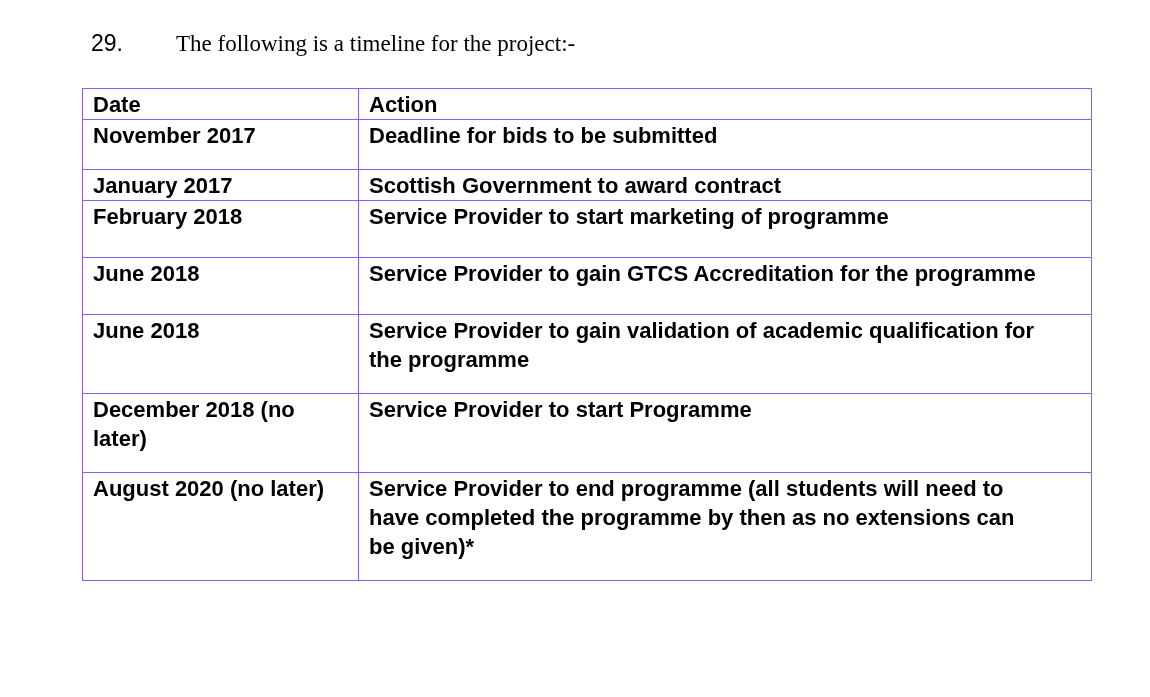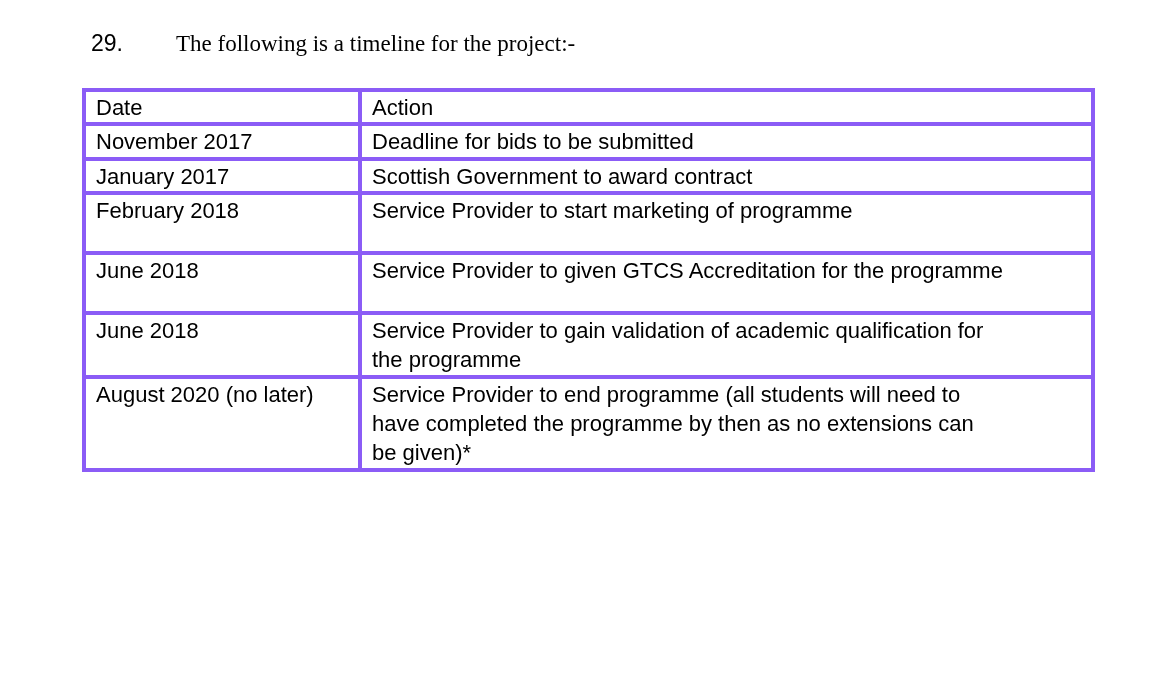--- a/index.html
+++ b/index.html
@@ -51,34 +51,34 @@
     border-collapse: collapse;
     table-layout: fixed;
     font-size: 22px;
     line-height: 29px;
   }
   .timeline-table col.col-date  { width: 276px; }
   .timeline-table col.col-action{ width: 733px; }
 
   .timeline-table td,
   .timeline-table th {
-    border: 4px solid #8b5cf6;
+    border: 1px solid #8b5cf6;
     vertical-align: top;
     text-align: left;
-    font-weight: normal;
+    font-weight: bold;
     padding: 1px 0 0 10px;
   }
   .cell-line {
     display: block;
     white-space: pre-wrap;
   }
   
   .row-pad-sm td { }
   .row-pad-md td { padding-bottom: 26px; }
-  .row-tight td  { padding-bottom: 1px; }
+  .row-tight td  { padding-bottom: 19px; }
 </style>
 </head>
 <body>
 
 <div class="page">
 
   <div class="para">
     <span class="para-number">29.</span>
     <span class="para-text">The following is a timeline for the project:-</span>
   </div>
@@ -121,30 +121,39 @@
           </td>
           <td>
             <span class="cell-line">Service Provider to start marketing of programme</span>
           </td>
         </tr>
         <tr class="row-pad-md">
           <td>
             <span class="cell-line">June 2018</span>
           </td>
           <td>
-            <span class="cell-line">Service Provider to given GTCS Accreditation for the programme</span>
+            <span class="cell-line">Service Provider to gain GTCS Accreditation for the programme</span>
           </td>
         </tr>
         <tr class="row-tight">
           <td>
             <span class="cell-line">June 2018</span>
           </td>
           <td>
             <span class="cell-line">Service Provider to gain validation of academic qualification for</span>
             <span class="cell-line">the programme</span>
+          </td>
+        </tr>
+        <tr class="row-tight">
+          <td>
+            <span class="cell-line">December 2018 (no</span>
+            <span class="cell-line">later)</span>
+          </td>
+          <td>
+            <span class="cell-line">Service Provider to start Programme</span>
           </td>
         </tr>
         <tr class="row-tight">
           <td>
             <span class="cell-line">August 2020 (no later)</span>
           </td>
           <td>
             <span class="cell-line">Service Provider to end programme (all students will need to</span>
             <span class="cell-line">have completed the programme by then as no extensions can</span>
             <span class="cell-line">be given)*</span>

